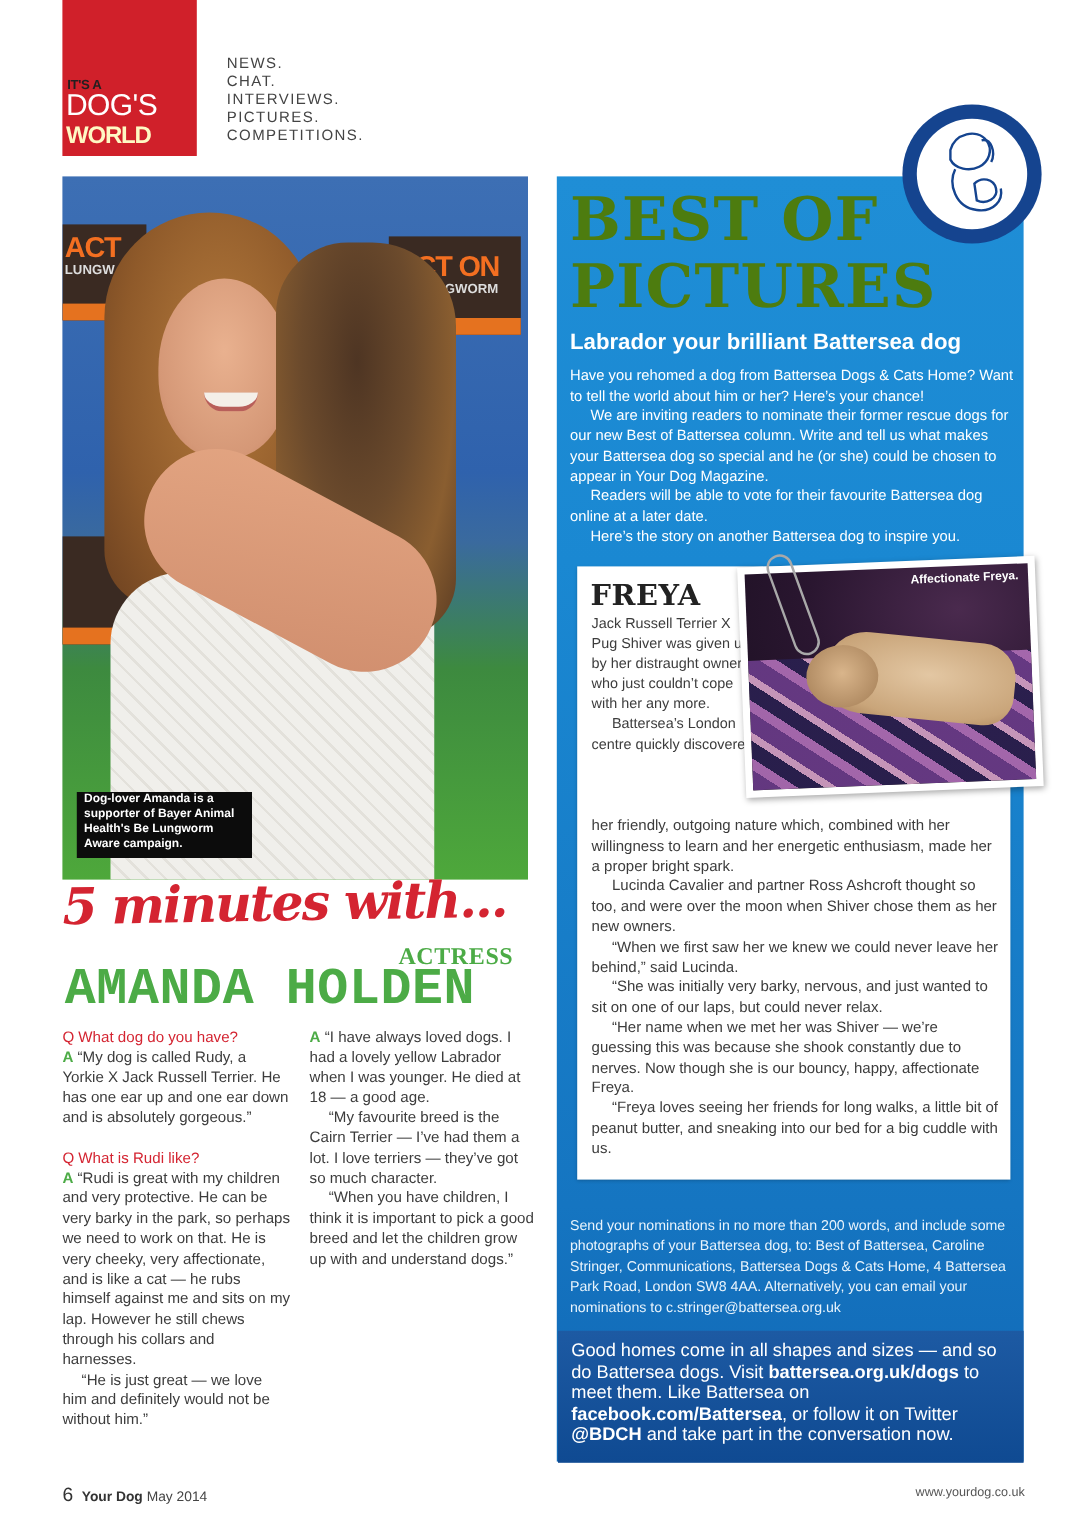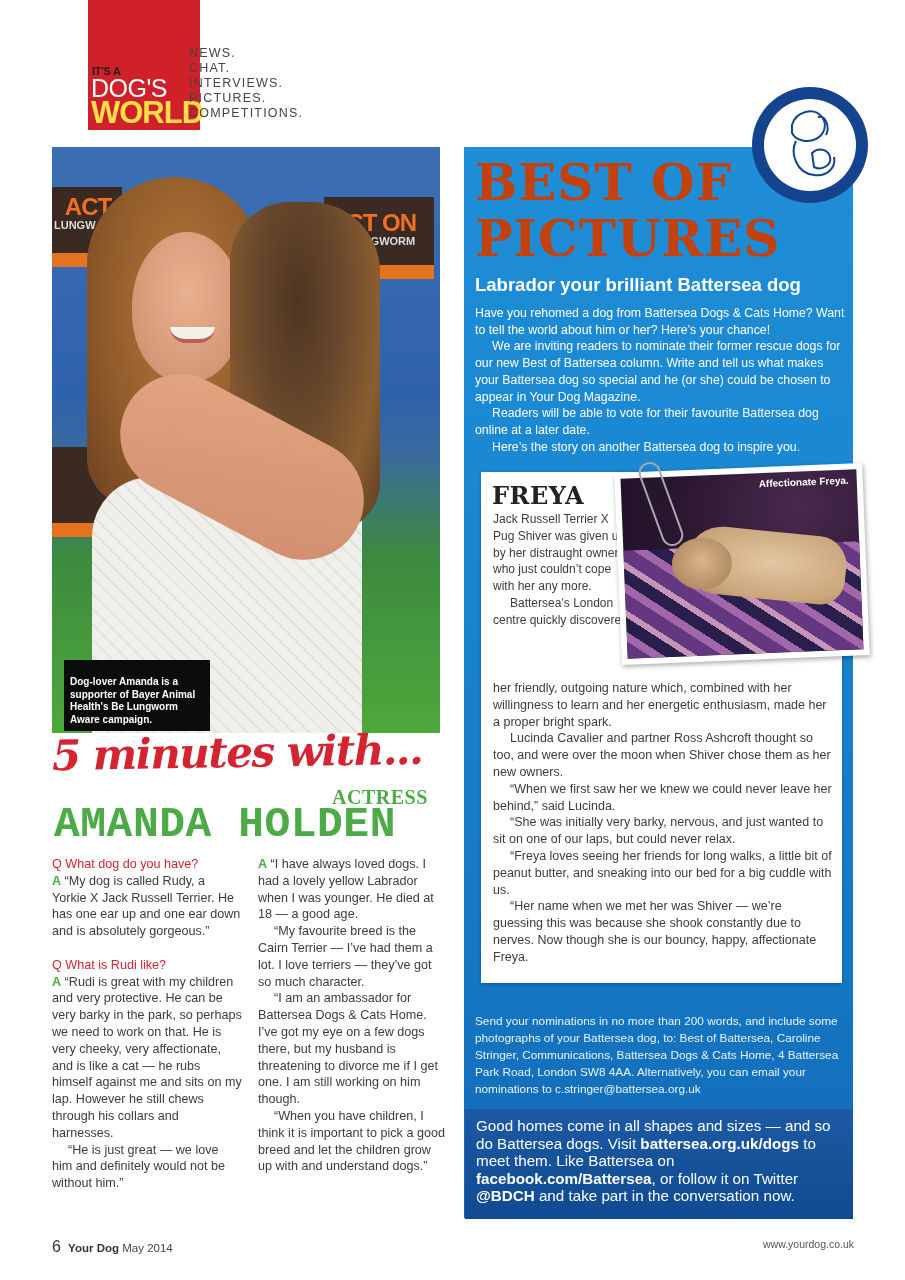--- a/index.html
+++ b/index.html
@@ -1,41 +1,41 @@
 <!DOCTYPE html>
 <html><head>
 <meta charset="utf-8">
 <style>
   * { box-sizing: border-box; margin: 0; padding: 0; }
   html, body { width: 905px; height: 1280px; background: #ffffff; overflow: hidden; }
   body { position: relative; font-family: "Liberation Sans", "DejaVu Sans", sans-serif; color: #333; }
 
   
-  .brand-box { position: absolute; left: 52px; top: 0; width: 112px; height: 130px; background: #d0202a; margin-left: 36px; }
+  .brand-box { position: absolute; left: 52px; top: 0; width: 112px; height: 130px; background: #d0202a; }
   .brand-box .its { position: absolute; left: 4px; top: 65px; font-size: 11px; font-weight: bold; color: #231f20; letter-spacing: -0.3px; }
   .brand-box .dogs { position: absolute; left: 3px; top: 74px; font-size: 25px; color: #fff; letter-spacing: -0.5px; line-height: 28px; }
-  .brand-box .world { position: absolute; left: 3px; top: 99px; font-size: 31px; font-weight: bold; color: #fde047; letter-spacing: -1px; line-height: 28px; }
+  .brand-box .world { position: absolute; left: 3px; top: 99px; font-size: 20px; font-weight: bold; color: #fef9c3; letter-spacing: -1px; line-height: 28px; }
   .tagline { position: absolute; left: 189px; top: 46px; font-size: 12.5px; color: #444; letter-spacing: 1.2px; line-height: 15px; }
   .tagline div { white-space: nowrap; }
 
   
   .photo-amanda { position: absolute; left: 52px; top: 147px; width: 388px; height: 586px; overflow: hidden;
     background: linear-gradient(180deg, #3d6fb4 0%, #2f62ad 42%, #3a6a9e 52%, #3d8a3f 70%, #4ea83b 100%); }
   .banner { position: absolute; background: #3a2a22; color: #f36f21; font-weight: bold; }
   .banner .l1 { font-size: 24px; line-height: 24px; letter-spacing: -1px; }
   .banner .l2 { font-size: 11px; color: #ddd; line-height: 12px; }
   .banner .strip { position: absolute; left: 0; right: 0; bottom: 0; height: 14px; background: #e5721f; }
   .hair { position: absolute; left: 35px; top: 30px; width: 175px; height: 330px; border-radius: 90px 90px 40px 50px; background: radial-gradient(ellipse at 55% 40%, #b47a3c 0%, #8f5a2a 60%, #6b4020 100%); }
   .face { position: absolute; left: 80px; top: 85px; width: 110px; height: 150px; border-radius: 50% 50% 46% 46%; background: radial-gradient(ellipse at 50% 40%, #e9b18f 0%, #d59877 70%, #c07f60 100%); }
   .smile { position: absolute; left: 118px; top: 180px; width: 45px; height: 16px; border-radius: 0 0 30px 30px; background: #f4efe8; border-bottom: 4px solid #b85f5a; }
   .puppy { position: absolute; left: 178px; top: 55px; width: 150px; height: 330px; border-radius: 60px 70px 50px 40px; background: radial-gradient(ellipse at 45% 30%, #4e3523 0%, #6b4a2c 40%, #8a5e30 70%, #5a3b22 100%); }
   .arm { position: absolute; left: 60px; top: 260px; width: 260px; height: 120px; border-radius: 60px; background: linear-gradient(160deg, #e3a582 0%, #d08e6e 100%); transform: rotate(28deg); }
   .dress { position: absolute; left: 40px; top: 330px; width: 270px; height: 270px; border-radius: 60px 40px 0 0;
     background: repeating-linear-gradient(45deg, #f0efeb 0 9px, #e3e1db 9px 11px), #eeeeea; }
-  .caption-box { position: absolute; left: 12px; top: 513px; width: 146px; background: #0c0c0c; color: #fff; font-size: 10px; font-weight: bold; line-height: 12.5px; padding: 16px 6px 5px; }
+  .caption-box { position: absolute; left: 12px; top: 513px; width: 146px; background: #0c0c0c; color: #fff; font-size: 10px; font-weight: bold; line-height: 12.5px; padding: 0 6px 5px; }
 
   
   .five-min { position: absolute; left: 52px; top: 727px; font-family: "DejaVu Serif", serif; font-size: 42px; font-weight: bold; color: #d42431; letter-spacing: -1.5px; line-height: 52px; font-style: italic; transform: rotate(-1deg); white-space: nowrap; }
   .actress { position: absolute; left: 332px; top: 786px; font-family: "Liberation Serif", serif; font-weight: bold; font-size: 20px; color: #4cab46; letter-spacing: 0.5px; }
   .amanda { position: absolute; left: 54px; top: 802px; font-family: Liberation Mono, monospace; font-weight: bold; font-size: 43px; color: #4cab46; letter-spacing: 0.5px; line-height: 46px; white-space: nowrap; }
 
   .qa-col { position: absolute; top: 856px; width: 190px; font-size: 12.6px; line-height: 16.8px; color: #3c3c3c; }
   .qa-col.c1 { left: 52px; }
   .qa-col.c2 { left: 258px; }
   .q { color: #d42431; font-weight: normal; }
@@ -43,21 +43,21 @@
   .qa-block { margin-bottom: 16.8px; }
   .para { text-indent: 0; }
   .para.ind { text-indent: 16px; }
 
   
   .blue-panel { position: absolute; left: 464px; top: 147px; width: 389px; height: 1071px;
     background: linear-gradient(180deg, #1f8ed6 0%, #1a88d2 30%, #1575c1 80%, #1168b6 100%); }
   .logo { position: absolute; left: 752px; top: 87px; width: 116px; height: 116px; border-radius: 50%; background: #15448f; }
   .logo .inner { position: absolute; left: 12px; top: 12px; width: 92px; height: 92px; border-radius: 50%; background: #fff; }
   .logo svg { position: absolute; left: 0; top: 0; }
-  .best-title { position: absolute; left: 475px; top: 155px; font-family: "DejaVu Serif", serif; font-weight: bold; color: #c2410c; font-size: 50px; line-height: 56px; letter-spacing: 1px; white-space: nowrap; }
+  .best-title { position: absolute; left: 475px; top: 155px; font-family: "DejaVu Serif", serif; font-weight: bold; color: #4d7c0f; font-size: 50px; line-height: 56px; letter-spacing: 1px; white-space: nowrap; }
   .nominate { position: absolute; left: 475px; top: 274px; font-weight: bold; color: #fff; font-size: 18.5px; white-space: nowrap; }
   .intro { position: absolute; left: 475px; top: 305px; width: 375px; color: #fff; font-size: 12.3px; line-height: 16.7px; }
   .intro .ind { text-indent: 17px; }
 
   .freya-card { position: absolute; left: 481px; top: 472px; width: 361px; height: 511px; background: #fff; box-shadow: 0 1px 3px rgba(0,0,0,0.25); }
   .freya-title { position: absolute; left: 492px; top: 481px; font-family: "DejaVu Serif", serif; font-weight: bold; font-size: 24px; color: #222; letter-spacing: 0.5px; }
   .freya-narrow { position: absolute; left: 493px; top: 511px; width: 135px; font-size: 12px; line-height: 16.8px; color: #3c3c3c; }
   .freya-wide { position: absolute; left: 493px; top: 680px; width: 340px; font-size: 12.5px; line-height: 16.8px; color: #3c3c3c; }
   .freya-narrow .ind, .freya-wide .ind { text-indent: 17px; }
 
@@ -93,21 +93,21 @@
 <div class="tagline">
   <div>NEWS.</div>
   <div>CHAT.</div>
   <div>INTERVIEWS.</div>
   <div>PICTURES.</div>
   <div>COMPETITIONS.</div>
 </div>
 
 <div class="photo-amanda">
   <div class="banner" style="left:0;top:40px;width:70px;height:80px;">
-    <div class="l1" style="padding:8px 0 0 2px;text-align:center;">ACT</div>
+    <div class="l1" style="padding:8px 0 0 2px;">ACT</div>
     <div class="l2" style="padding-left:2px;">LUNGW</div>
     <div class="strip"></div>
   </div>
   <div class="banner" style="left:272px;top:50px;width:110px;height:82px;">
     <div class="l1" style="padding:14px 0 0 6px;">ACT ON</div>
     <div class="l2" style="padding-left:24px;">LUNGWORM</div>
     <div class="strip"></div>
   </div>
   <div class="banner" style="left:0;top:300px;width:55px;height:90px;">
     <div class="strip"></div>
@@ -133,21 +133,20 @@
   <div class="qa-block">
     <div class="q">Q What is Rudi like?</div>
     <div class="para"><span class="a-mark">A</span> <span>“Rudi is great with my children and very protective. He can be very barky in the park, so perhaps we need to work on that. He is very cheeky, very affectionate, and is like a cat — he rubs himself against me and sits on my lap. However he still chews through his collars and harnesses.</span></div>
     <div class="para ind">“He is just great — we love him and definitely would not be without him.”</div>
   </div>
 </div>
 
 <div class="qa-col c2">
   <div class="para"><span class="a-mark">A</span> <span>“I have always loved dogs. I had a lovely yellow Labrador when I was younger. He died at 18 — a good age.</span></div>
   <div class="para ind">“My favourite breed is the Cairn Terrier — I’ve had them a lot. I love terriers — they’ve got so much character.</div>
-  <div class="para ind">“I am an ambassador for Battersea Dogs &amp; Cats Home. I’ve got my eye on a few dogs there, but my husband is threatening to divorce me if I get one. I am still working on him though.</div>
   <div class="para ind">“When you have children, I think it is important to pick a good breed and let the children grow up with and understand dogs.”</div>
 </div>
 
 <div class="blue-panel"></div>
 
 <div class="logo">
   <div class="inner"></div>
   <svg width="116" height="116" viewBox="0 0 116 116">
     <path d="M40 38 C44 24 62 20 70 30 C76 38 72 48 64 52 C56 56 44 54 40 46 Z" fill="none" stroke="#15448f" stroke-width="2"></path>
     <path d="M66 30 C74 28 78 40 74 48" fill="none" stroke="#15448f" stroke-width="2"></path>
@@ -178,22 +177,22 @@
 <div class="freya-title">FREYA</div>
 <div class="freya-narrow">
   <div>Jack Russell Terrier X Pug Shiver was given up by her distraught owners, who just couldn’t cope with her any more.</div>
   <div class="ind">Battersea’s London centre quickly discovered</div>
 </div>
 <div class="freya-wide">
   <div>her friendly, outgoing nature which, combined with her willingness to learn and her energetic enthusiasm, made her a proper bright spark.</div>
   <div class="ind">Lucinda Cavalier and partner Ross Ashcroft thought so too, and were over the moon when Shiver chose them as her new owners.</div>
   <div class="ind">“When we first saw her we knew we could never leave her behind,” said Lucinda.</div>
   <div class="ind">“She was initially very barky, nervous, and just wanted to sit on one of our laps, but could never relax.</div>
+  <div class="ind">“Her name when we met her was Shiver — we’re guessing this was because she shook constantly due to nerves. Now though she is our bouncy, happy, affectionate Freya.</div>
   <div class="ind">“Freya loves seeing her friends for long walks, a little bit of peanut butter, and sneaking into our bed for a big cuddle with us.</div>
-  <div class="ind">“Her name when we met her was Shiver — we’re guessing this was because she shook constantly due to nerves. Now though she is our bouncy, happy, affectionate Freya.</div>
 </div>
 
 <div class="freya-photo">
   <div class="img">
     <div class="quilt"></div>
     <div class="dog-body"></div>
     <div class="dog-head"></div>
     <div class="freya-caption">Affectionate Freya.</div>
   </div>
 </div>

